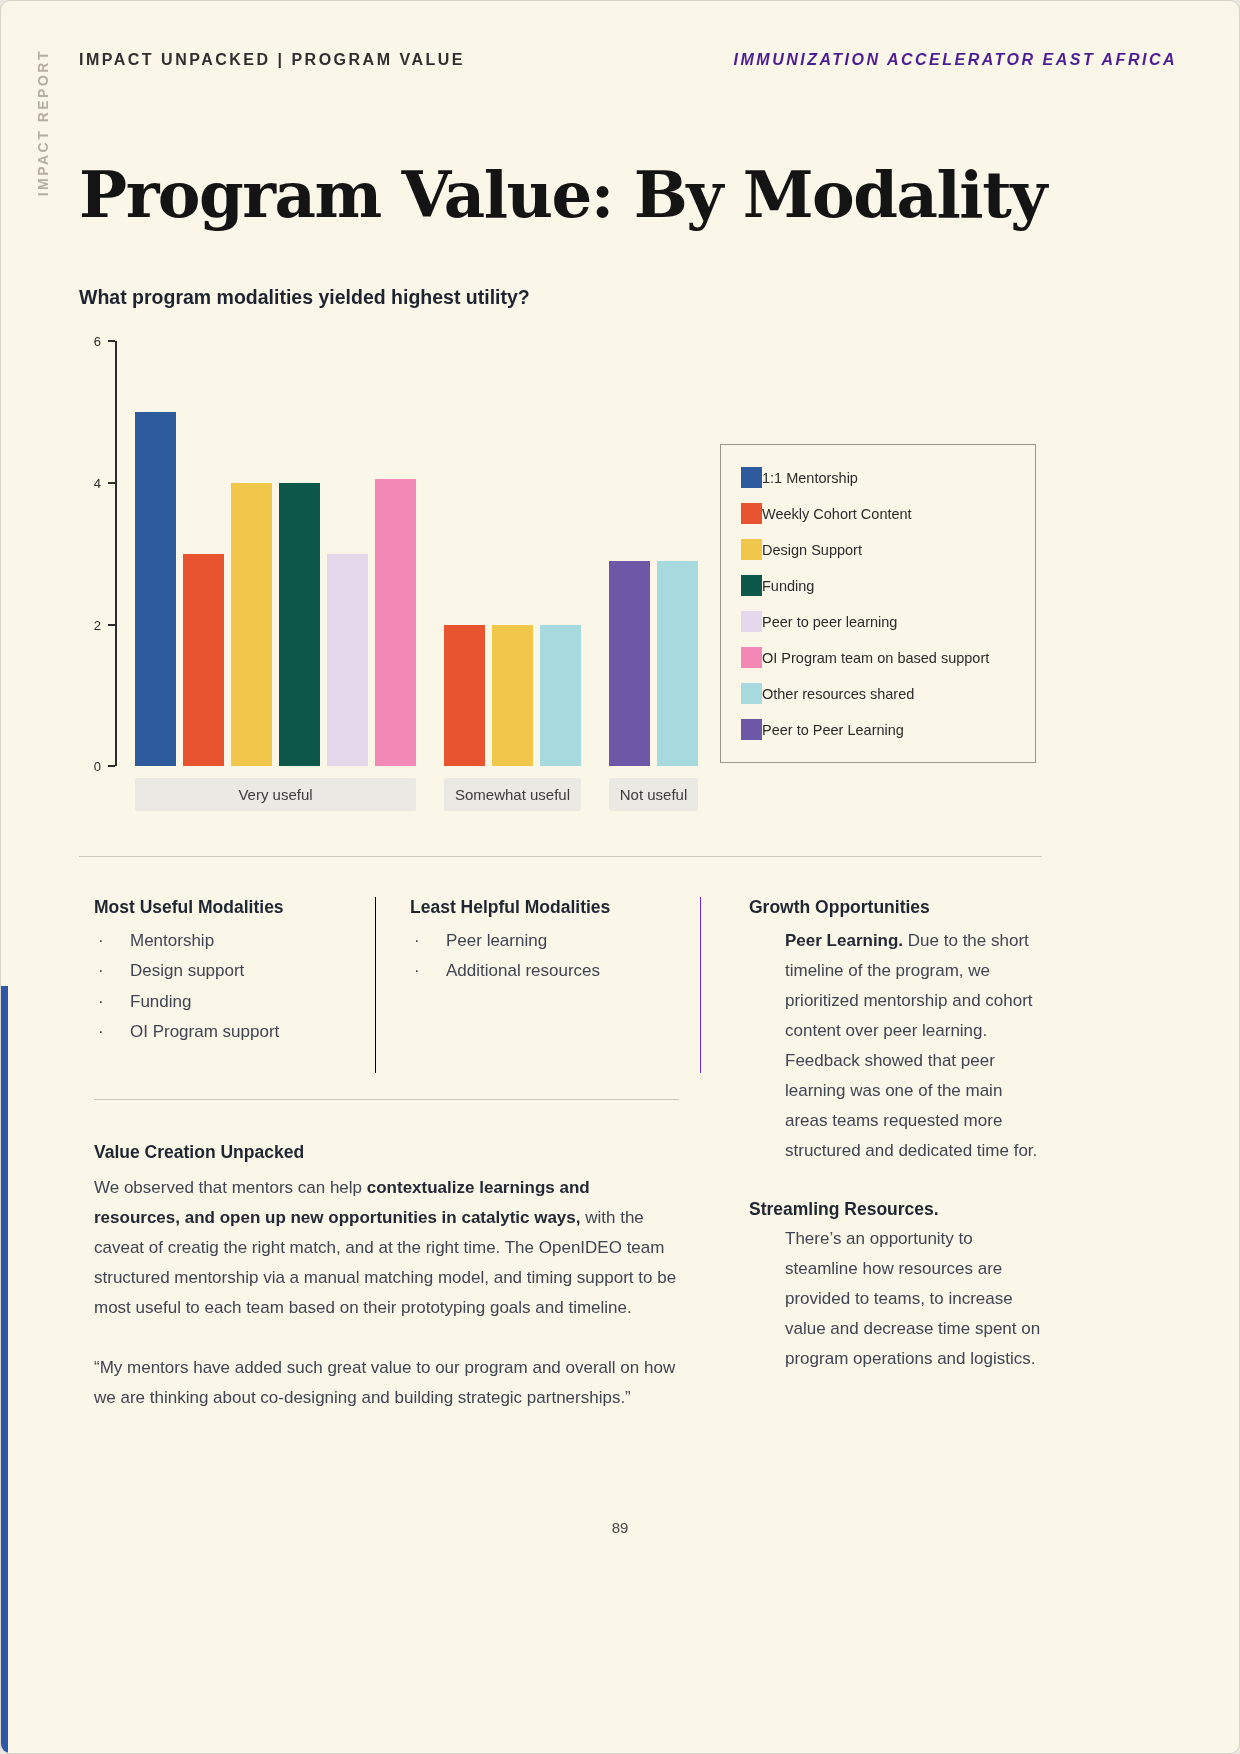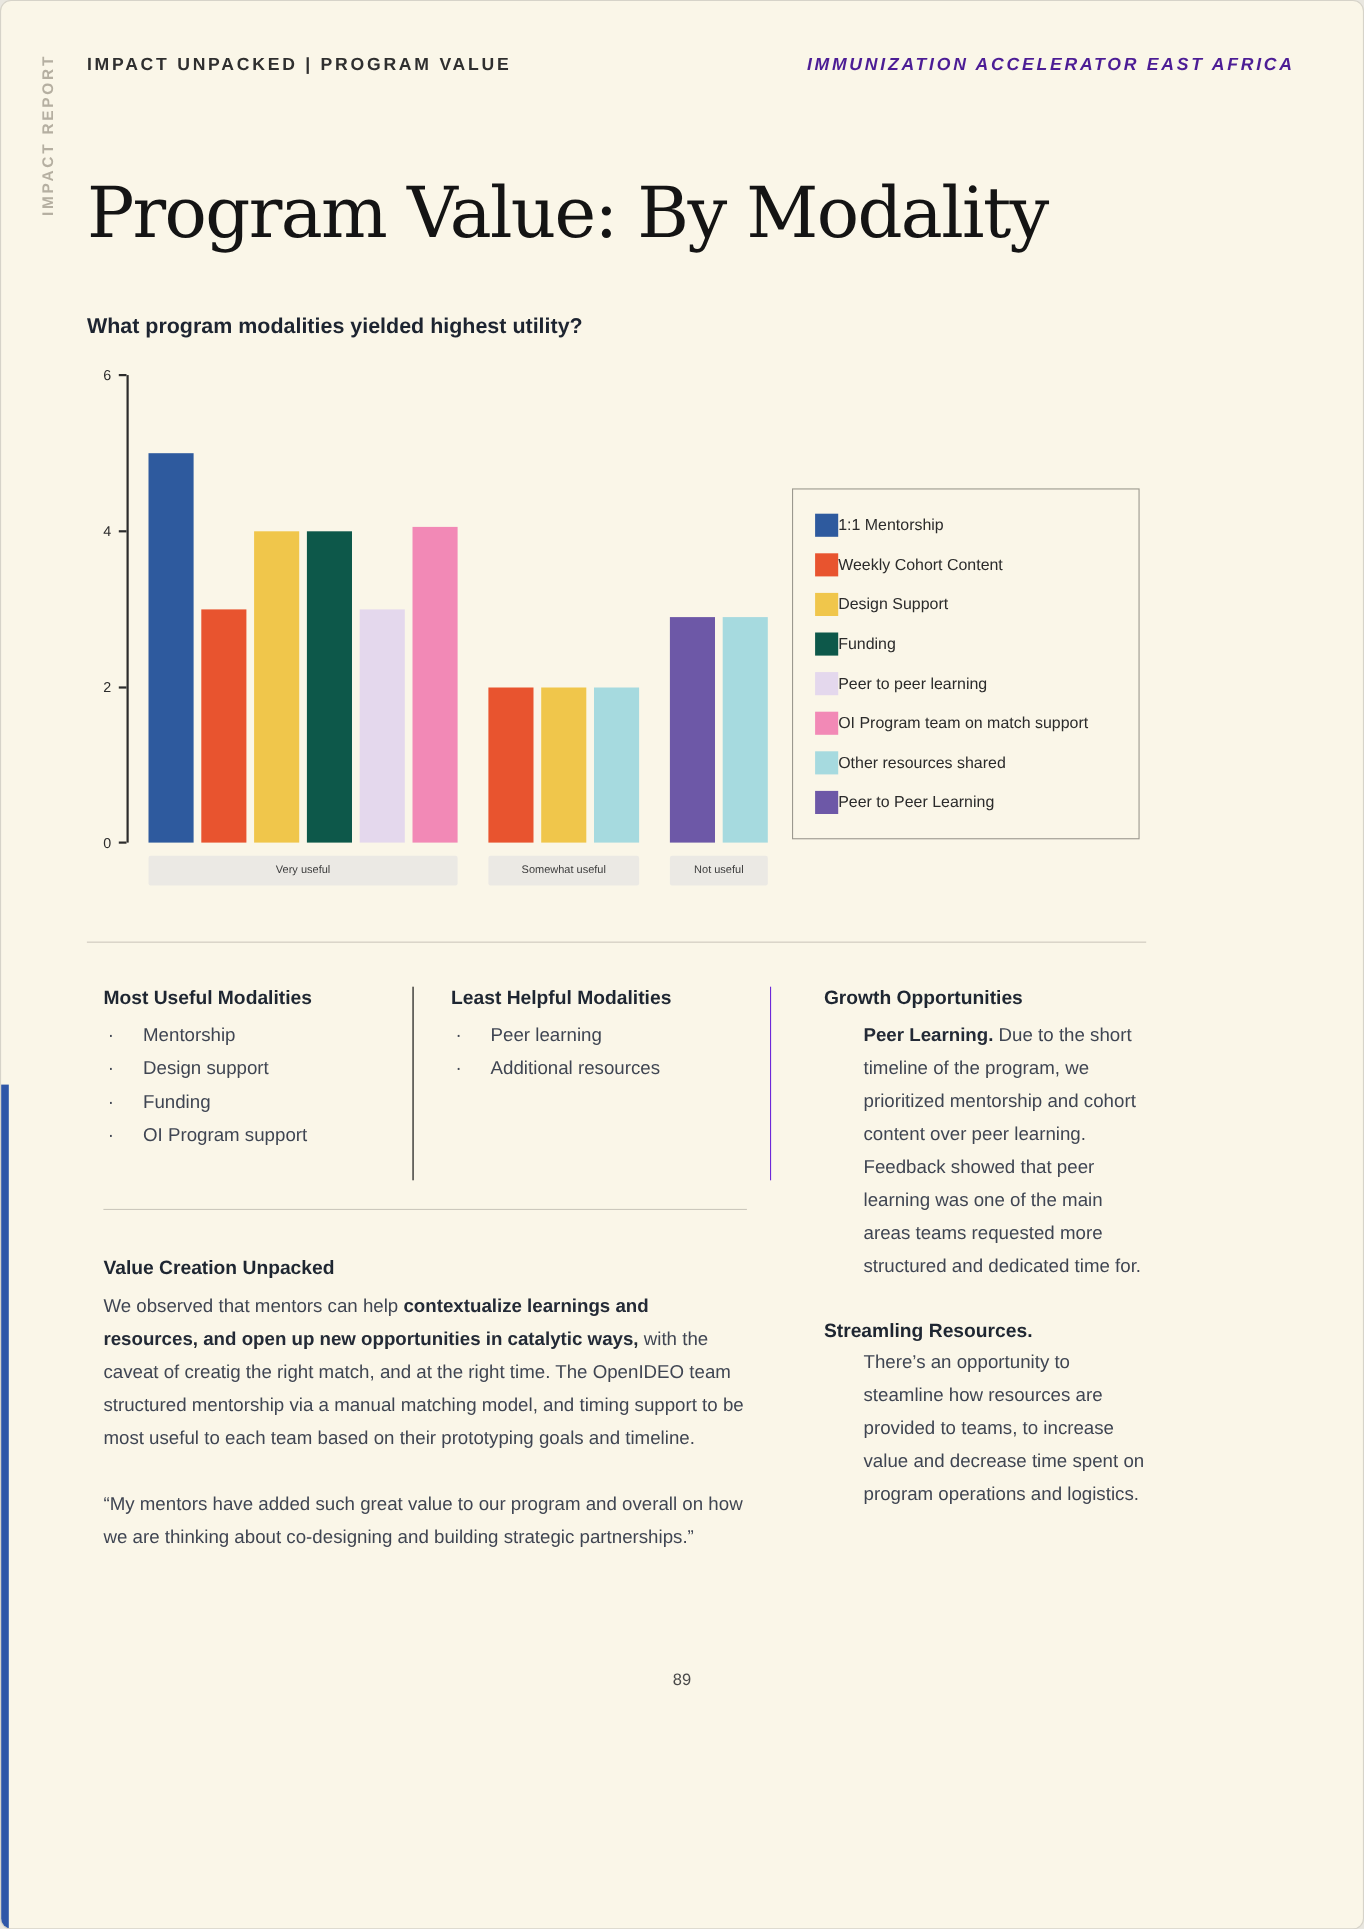--- a/index.html
+++ b/index.html
@@ -13,36 +13,36 @@
 
   
   .accent-bar{position:absolute;left:0;top:985px;bottom:0;width:7px;}
 
   
   .header{display:flex;justify-content:space-between;align-items:flex-start;padding-top:50px;}
   .header-left{font-size:16px;font-weight:700;letter-spacing:2.5px;color:#2f2f2f;}
   .header-right{font-size:16px;font-weight:700;letter-spacing:2.5px;color:#4c1d95;font-style:italic;}
 
   
-  .title{margin-top:92px;font-family:"DejaVu Serif","Liberation Serif",serif;font-weight:400;
+  .title{margin-top:92px;font-family:"DejaVu Serif","Liberation Serif",serif;font-weight:700;
     font-size:64px;letter-spacing:-1.5px;color:#141414;line-height:1.05;}
   .question{margin-top:58px;font-size:19.5px;font-weight:700;color:#1d2430;}
 
   
   .chart-row{display:flex;margin-top:32px;margin-bottom:90px;}
   .plot-wrap{padding-left:36px;flex:0 0 auto;}
   .plot{position:relative;height:425px;display:flex;align-items:flex-end;gap:28px;
     padding-left:18px;border-left:2px solid #2c2c2c;}
   .ytick{position:absolute;left:-16px;transform:translate(-100%,50%);font-size:13px;color:#2c2c2c;}
   .ytick-mark{position:absolute;left:-9px;width:7px;height:2px;background:#2c2c2c;transform:translateY(50%);}
   .chart-group{position:relative;height:100%;display:flex;align-items:flex-end;}
   .bars{display:flex;align-items:flex-end;gap:7px;height:100%;}
   .bar{width:41px;}
   .group-label{position:absolute;top:calc(100% + 12px);left:0;right:0;background:#ebe9e4;
-    color:#3c3c3c;font-size:10px;text-align:center;padding:8px 2px;border-radius:2px;white-space:nowrap;}
+    color:#3c3c3c;font-size:15px;text-align:center;padding:8px 2px;border-radius:2px;white-space:nowrap;}
   .legend{align-self:flex-start;margin-top:103px;margin-left:22px;border:1px solid #9b988e;
     padding:22px 16px 16px 20px;width:278px;background:transparent;}
   .legend-row{display:flex;align-items:center;margin-bottom:15px;}
   .legend-row:last-child{margin-bottom:6px;}
   .swatch{width:21px;height:21px;flex:0 0 auto;}
   .legend-label{font-size:14.5px;color:#2b2b2b;}
 
   
   .divider-full{width:963px;height:1px;background:#ccc8bd;}
   .divider-left{width:585px;height:1px;background:#ccc8bd;margin:26px 0 0 15px;}
@@ -142,21 +142,21 @@
           <div class="legend-row">
             <span class="swatch" style="background: rgb(13, 88, 74);"></span>
             <span class="legend-label">Funding</span>
           </div>
           <div class="legend-row">
             <span class="swatch" style="background: rgb(228, 216, 237);"></span>
             <span class="legend-label">Peer to peer learning</span>
           </div>
           <div class="legend-row">
             <span class="swatch" style="background: rgb(242, 137, 182);"></span>
-            <span class="legend-label">OI Program team on match support</span>
+            <span class="legend-label">OI Program team on based support</span>
           </div>
           <div class="legend-row">
             <span class="swatch" style="background: rgb(166, 218, 223);"></span>
             <span class="legend-label">Other resources shared</span>
           </div>
           <div class="legend-row">
             <span class="swatch" style="background: rgb(109, 88, 167);"></span>
             <span class="legend-label">Peer to Peer Learning</span>
           </div>
         </div>

